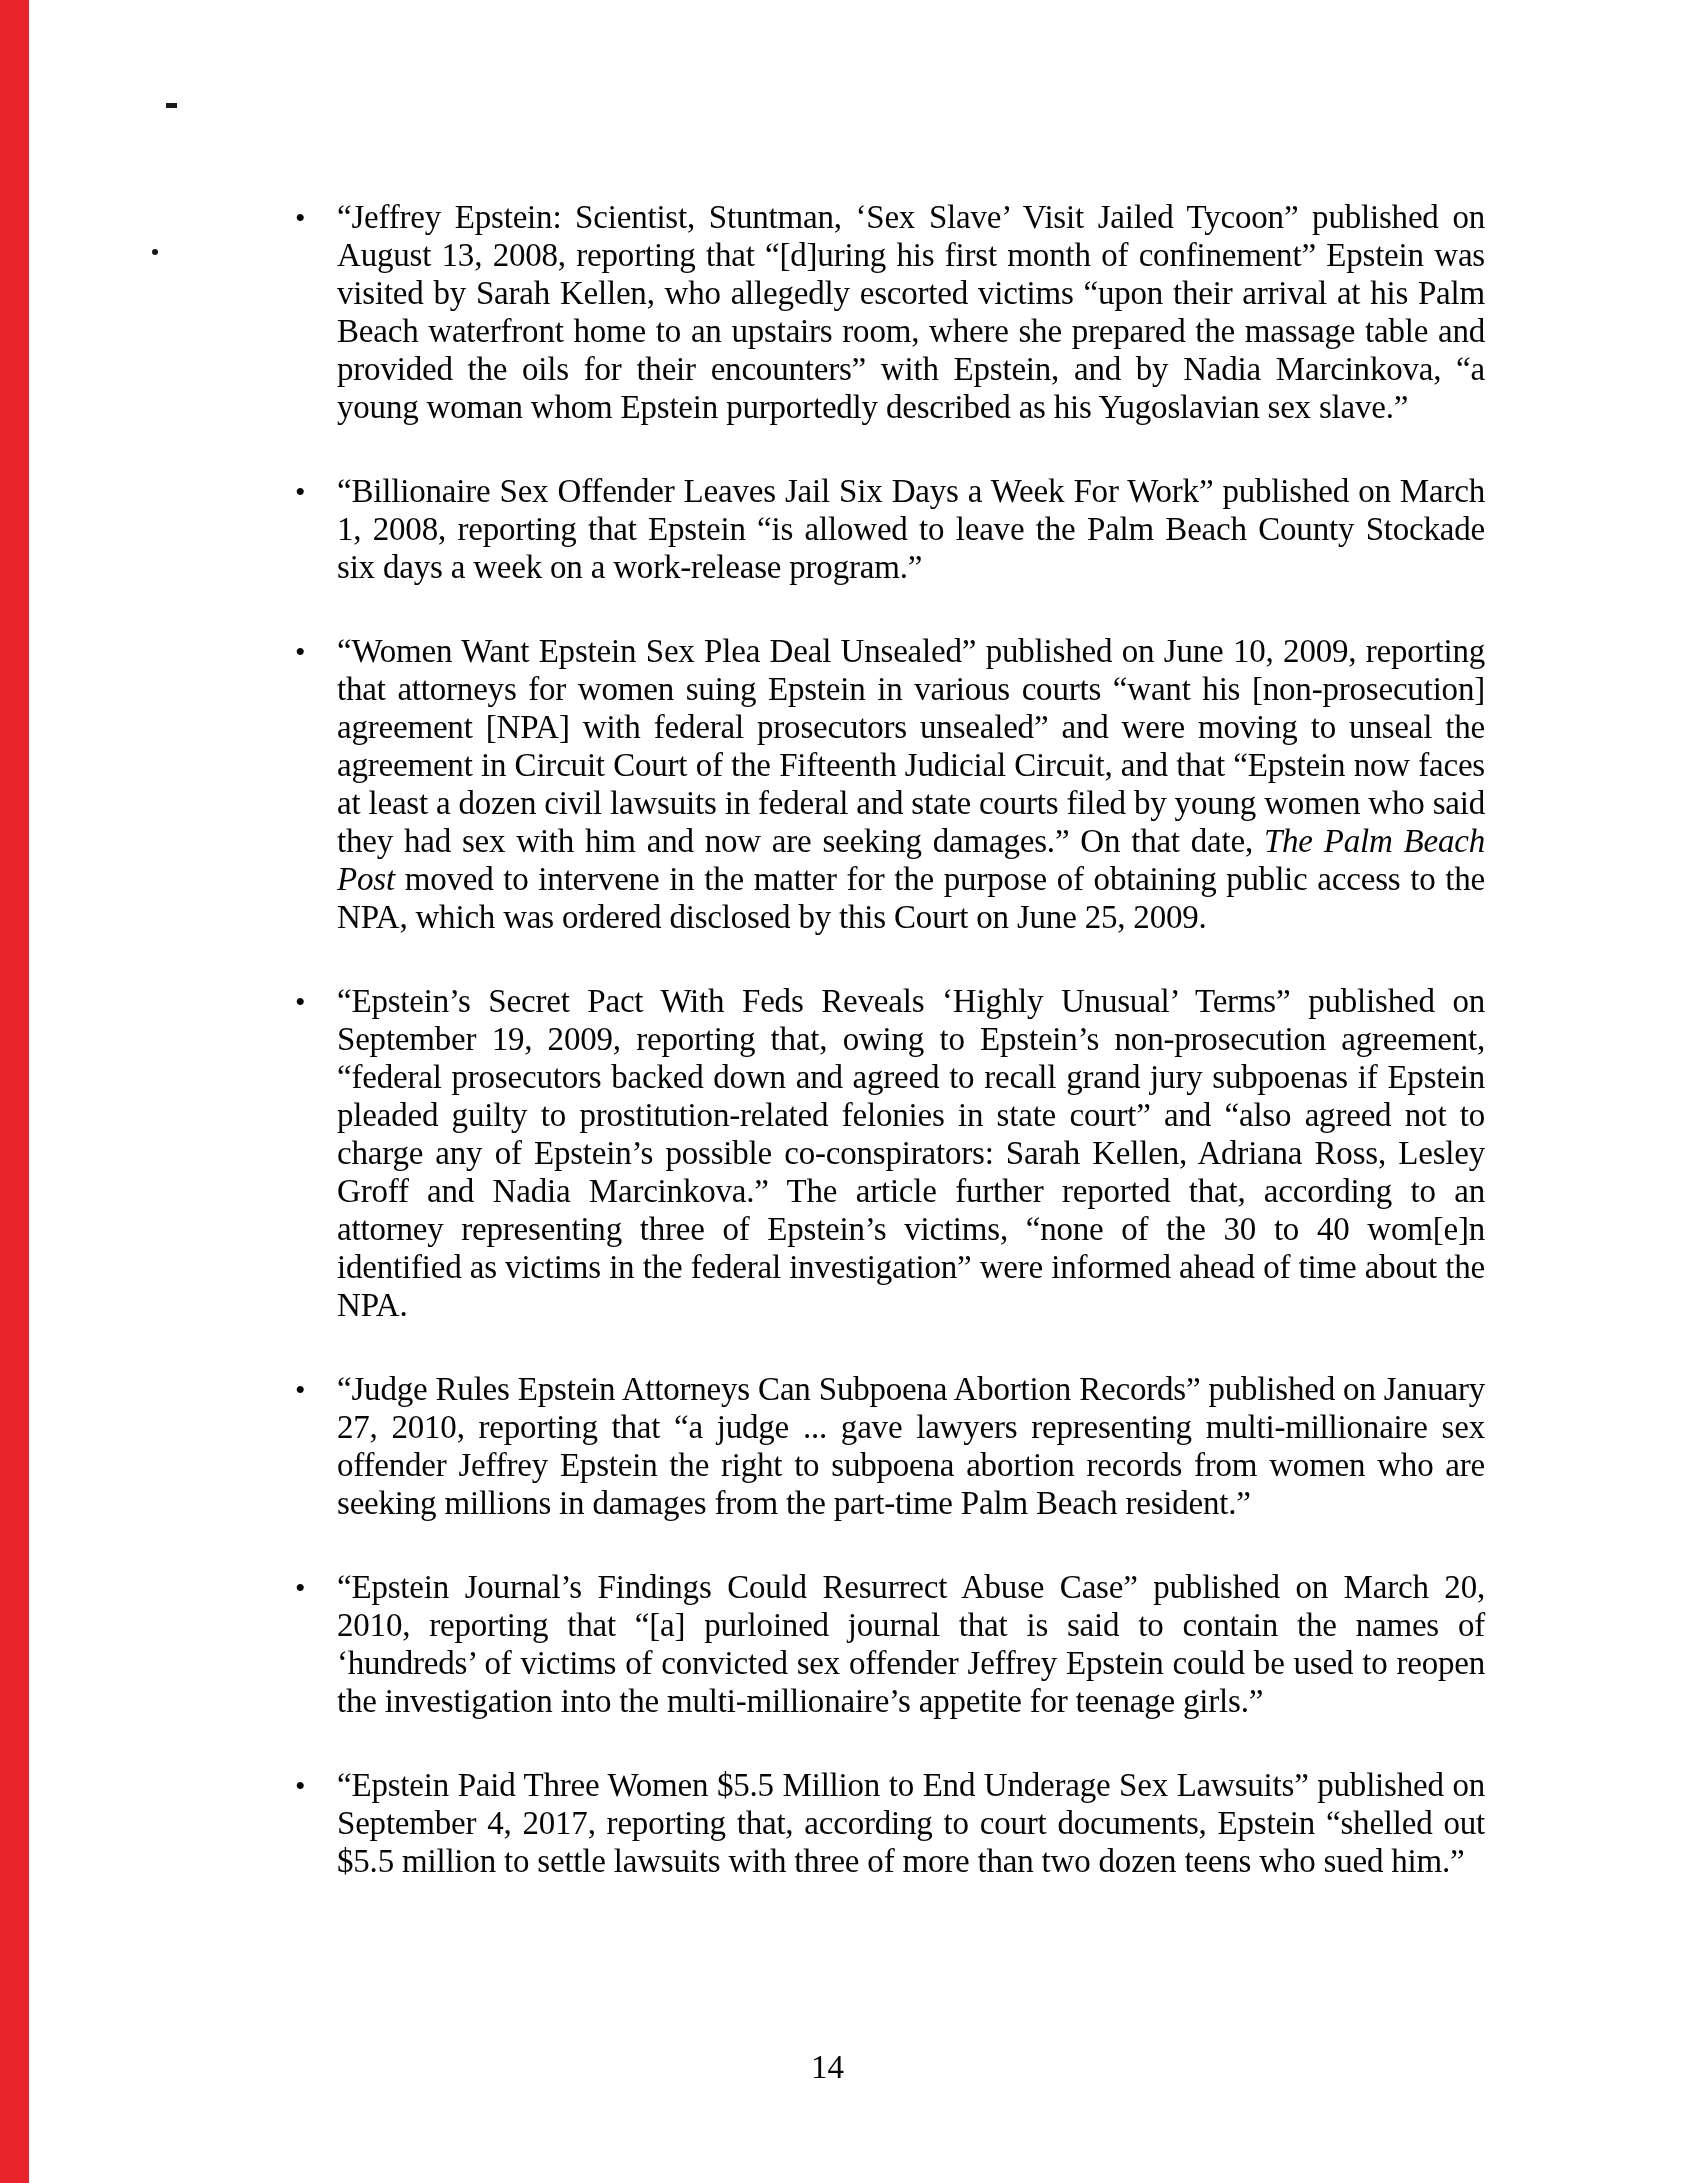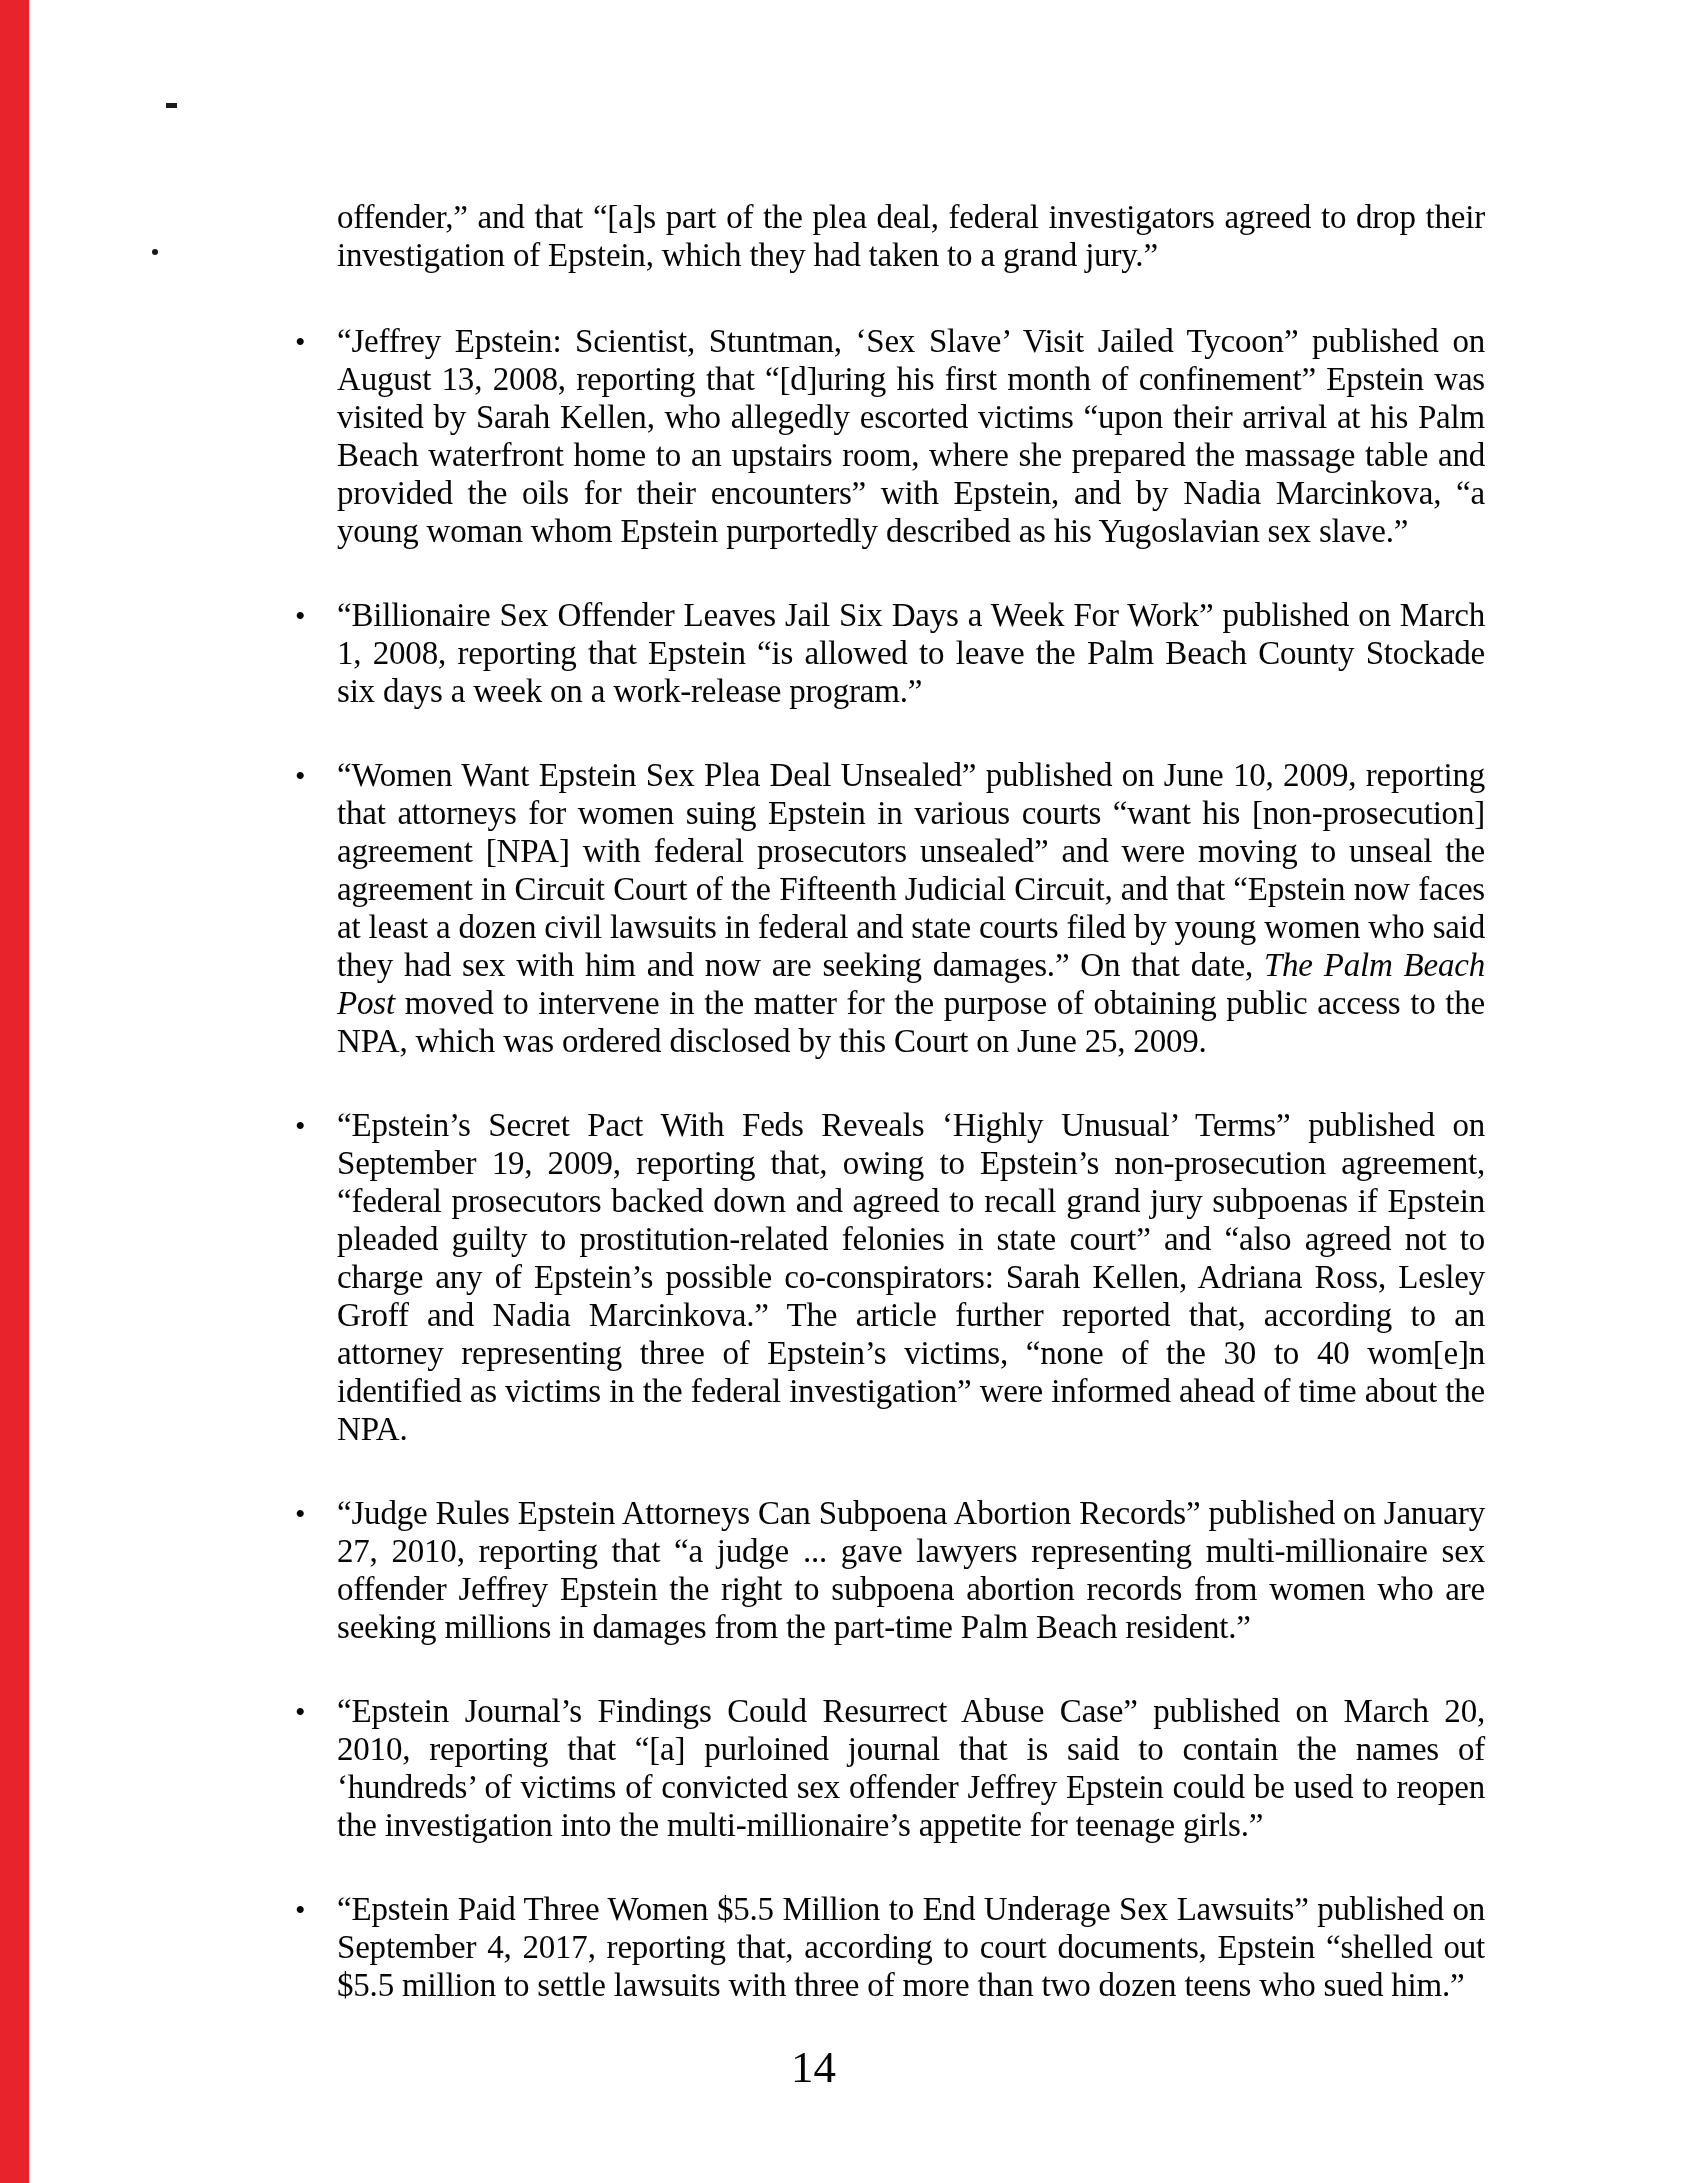--- a/index.html
+++ b/index.html
@@ -37,35 +37,34 @@
     left: -42px; top: 0.7px;
     font-size: 30px;
     line-height: 38px;
   }
   .b-italic { font-style: italic; }
 
   .page-number {
     position: absolute;
     left: 791px; top: 2048px;
     width: 73px;
-    text-align: left;
-    font-size: 45px;
+    text-align: center;
+    font-size: 33px;
     line-height: 38px;
   }
 </style>
 </head>
 <body>
 
 <div class="edge-bar"></div>
 <div class="artifact dash"></div>
 <div class="artifact dot"></div>
 
 <main class="content">
 
-  <p class="para">offender,” and that “[a]s part of the plea deal, federal investigators agreed to drop their investigation of Epstein, which they had taken to a grand jury.”</p>
 
   <div class="bullet-item">
     <span class="bullet-marker">•</span>
     <span>“Jeffrey Epstein: Scientist, Stuntman, ‘Sex Slave’ Visit Jailed Tycoon” published on August 13, 2008, reporting that “[d]uring his first month of confinement” Epstein was visited by Sarah Kellen, who allegedly escorted victims “upon their arrival at his Palm Beach waterfront home to an upstairs room, where she prepared the massage table and provided the oils for their encounters” with Epstein, and by Nadia Marcinkova, “a young woman whom Epstein purportedly described as his Yugoslavian sex slave.”</span><span class="b-italic"></span><span></span>
   </div>
 
   <div class="bullet-item">
     <span class="bullet-marker">•</span>
     <span>“Billionaire Sex Offender Leaves Jail Six Days a Week For Work” published on March 1, 2008, reporting that Epstein “is allowed to leave the Palm Beach County Stockade six days a week on a work-release program.”</span><span class="b-italic"></span><span></span>
   </div>

